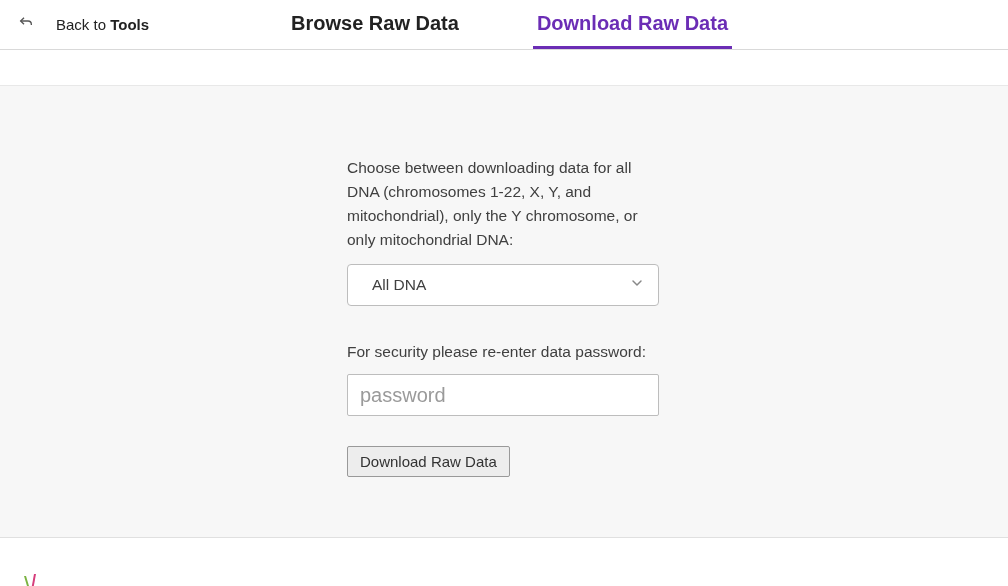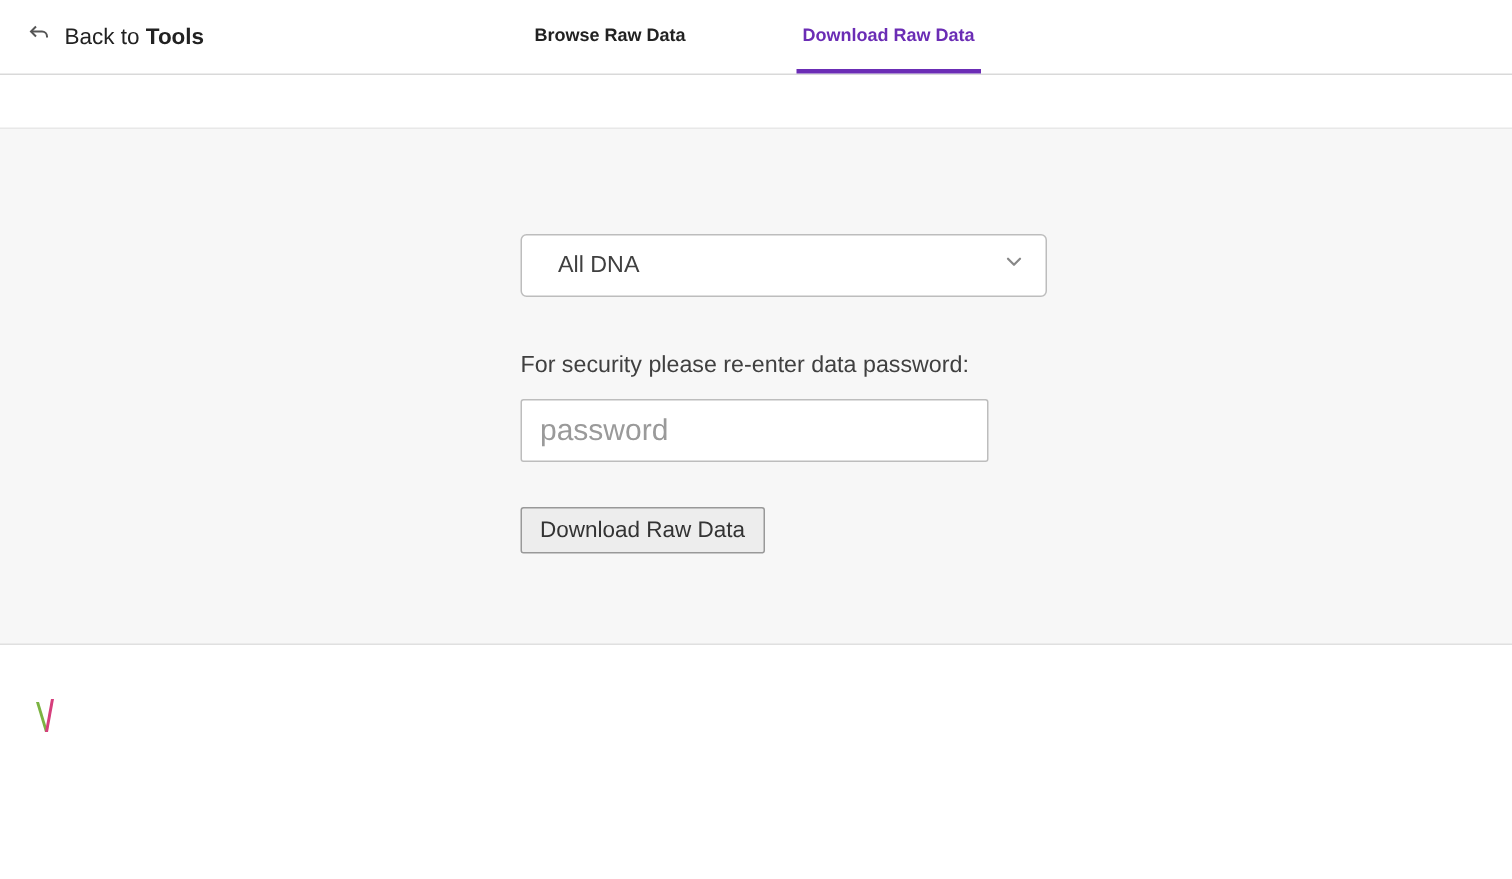--- a/index.html
+++ b/index.html
@@ -12,37 +12,37 @@
     padding: 0 18px;
     border-bottom: 1px solid #d9d9d9;
     background: #fff;
   }
   .back-link {
     display: flex;
     align-items: center;
     font-size: 15px;
     color: #222;
     cursor: pointer;
-    gap: 9px;
+    gap: 22px;
   }
   .back-link svg { width: 16px; height: 16px; }
   .back-link .bold { font-weight: 700; }
   
   .tabs {
     flex: 1;
     display: flex;
     justify-content: center;
     gap: 70px;
     height: 100%;
     align-items: stretch;
   }
   .tab {
     display: flex;
     align-items: center;
-    font-size: 12px;
+    font-size: 20px;
     font-weight: 700;
     color: #222;
     cursor: pointer;
     padding: 0 4px;
     border-bottom: 3px solid transparent;
   }
   .tab.active {
     color: #6b2db5;
     border-bottom: 3px solid #6b2db5;
   }
@@ -60,21 +60,21 @@
     margin: 0 auto 0 347px;
   }
   .desc {
     font-size: 15.5px;
     line-height: 1.55;
     color: #404040;
     margin-bottom: 12px;
   }
   .select-wrap {
     position: relative;
-    width: 351px;
+    width: 312px;
     margin-bottom: 34px;
   }
   .select {
     width: 100%;
     height: 42px;
     border: 1px solid #bdbdbd;
     border-radius: 4px;
     background: #fff;
     padding: 0 40px 0 24px;
     font-size: 15.5px;
@@ -154,20 +154,21 @@
     <div class="tab">Browse Raw Data</div>
     <div class="tab active">Download Raw Data</div>
   </div>
   <div class="spacer-right"></div>
 </div>
 
 <div class="content-gap"></div>
 
 <div class="main-panel">
   <div class="form-area">
+    <p class="desc">Choose between downloading data for all DNA (chromosomes 1-22, X, Y, and mitochondrial), only the Y chromosome, or only mitochondrial DNA:</p>
 
     <div class="select-wrap">
       <div class="select">
         <span>All DNA</span>
       </div>
       <span class="select-chevron">
         <svg viewBox="0 0 24 24" fill="none" stroke-width="2.2" stroke-linecap="round" stroke-linejoin="round">
           <polyline points="6 9 12 15 18 9"></polyline>
         </svg>
       </span>

